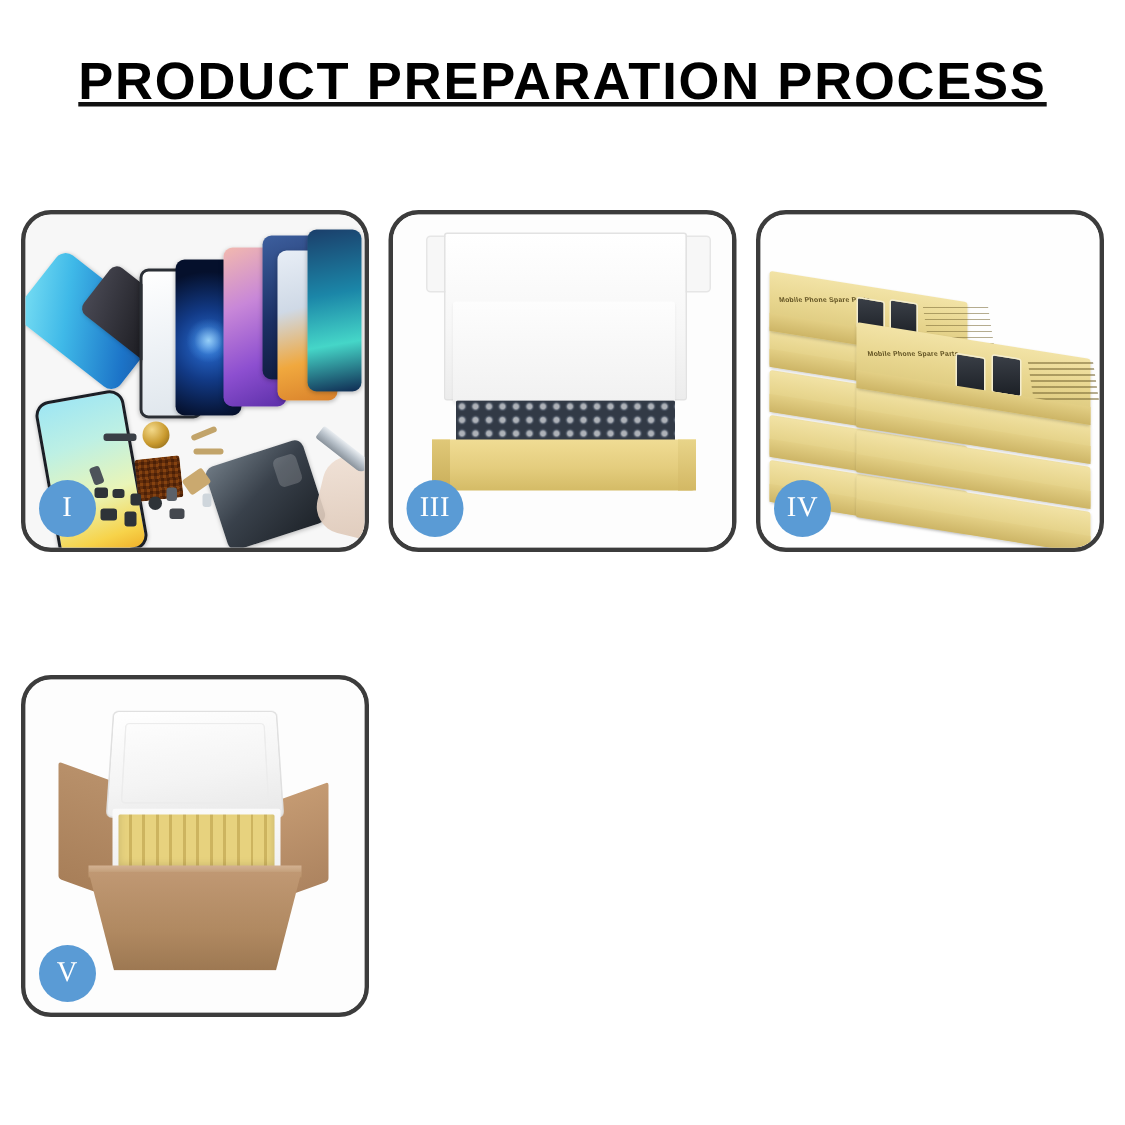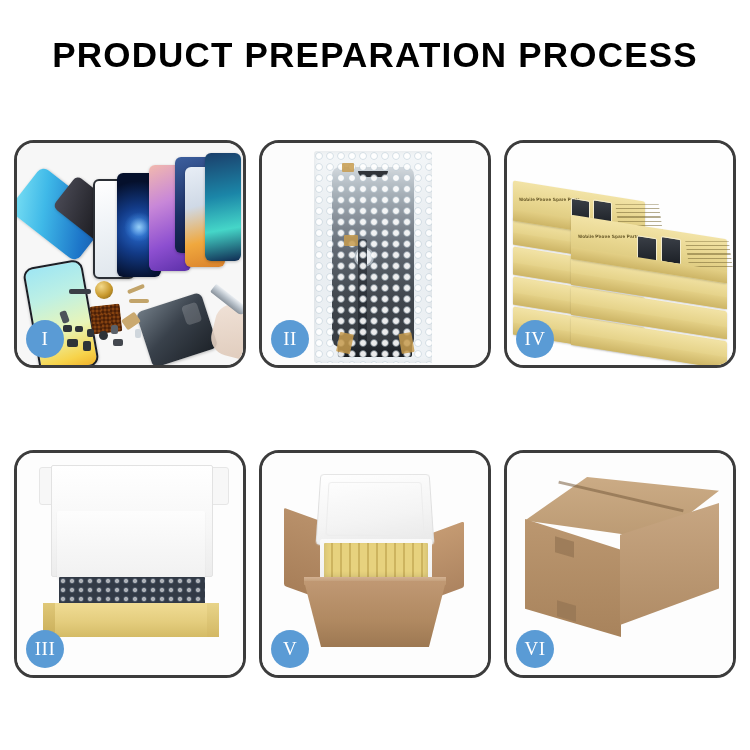--- a/index.html
+++ b/index.html
@@ -14,20 +14,21 @@
     overflow: hidden;
     font-family: "Liberation Sans", sans-serif;
     color: #111111;
   }
   .page {
     position: relative;
     width: 750px;
     height: 750px;
     background: #ffffff;
     box-sizing: border-box;
+    text-decoration: underline;
   }
 
   
   .header {
     padding-top: 36px;
     text-align: center;
   }
   .title {
     font-size: 35px;
     font-weight: 700;
@@ -557,35 +558,31 @@
         <div class="dot d8"></div>
         <div class="dot d9"></div>
         <div class="dot d10"></div>
         <div class="dot d11"></div>
         <div class="hand"></div>
         <div class="tweezer"></div>
       </div>
       <div class="badge">I</div>
     </div>
 
+
     <div class="panel">
-      <div class="panel-stage p2">
-        <div class="wrap-bag">
-          <div class="screen-inside"></div>
-          <div class="connector"></div>
-          <div class="flexcable"></div>
-          <div class="chip-row"></div>
-          <div class="bubbles"></div>
-          <div class="tape tape1"></div>
-          <div class="tape tape2"></div>
-          <div class="tape tape3"></div>
-          <div class="tape tape4"></div>
-        </div>
+      <div class="panel-stage p3">
+        <div class="box3-flapL"></div>
+        <div class="box3-flapR"></div>
+        <div class="box3-lid"></div>
+        <div class="box3-foam"></div>
+        <div class="box3-bubble"></div>
+        <div class="box3-base"></div>
       </div>
-      <div class="badge">II</div>
+      <div class="badge">III</div>
     </div>
 
     <div class="panel">
       <div class="panel-stage p4">
         <div class="stack">
           <div class="ybox b5">
               <span class="side"></span>
             </div>
           <div class="ybox b4">
               <span class="side"></span>
@@ -619,50 +616,27 @@
             <span class="win" style="left:90px; top:7px; width:18px; height:24px;"></span>
             <span class="lines" style="left:116px; top:5px;"></span>
             <span class="side"></span>
           </div>
         </div>
       </div>
       <div class="badge">IV</div>
     </div>
 
     <div class="panel">
-      <div class="panel-stage p3">
-        <div class="box3-flapL"></div>
-        <div class="box3-flapR"></div>
-        <div class="box3-lid"></div>
-        <div class="box3-foam"></div>
-        <div class="box3-bubble"></div>
-        <div class="box3-base"></div>
-      </div>
-      <div class="badge">III</div>
-    </div>
-
-    <div class="panel">
       <div class="panel-stage p5">
         <div class="flapL5"></div>
         <div class="flapR5"></div>
         <div class="foam-lid"></div>
         <div class="foam-inner"></div>
         <div class="ybox-row"></div>
         <div class="carton-rim"></div>
         <div class="carton-front"></div>
       </div>
       <div class="badge">V</div>
     </div>
 
-    <div class="panel">
-      <div class="panel-stage p6">
-        <div class="c6-top"></div>
-        <div class="c6-seam"></div>
-        <div class="c6-left"></div>
-        <div class="c6-right"></div>
-        <div class="c6-tapeA"></div>
-        <div class="c6-tapeB"></div>
-      </div>
-      <div class="badge">VI</div>
-    </div>
 
   </div>
 </div>
 
 </body></html>

